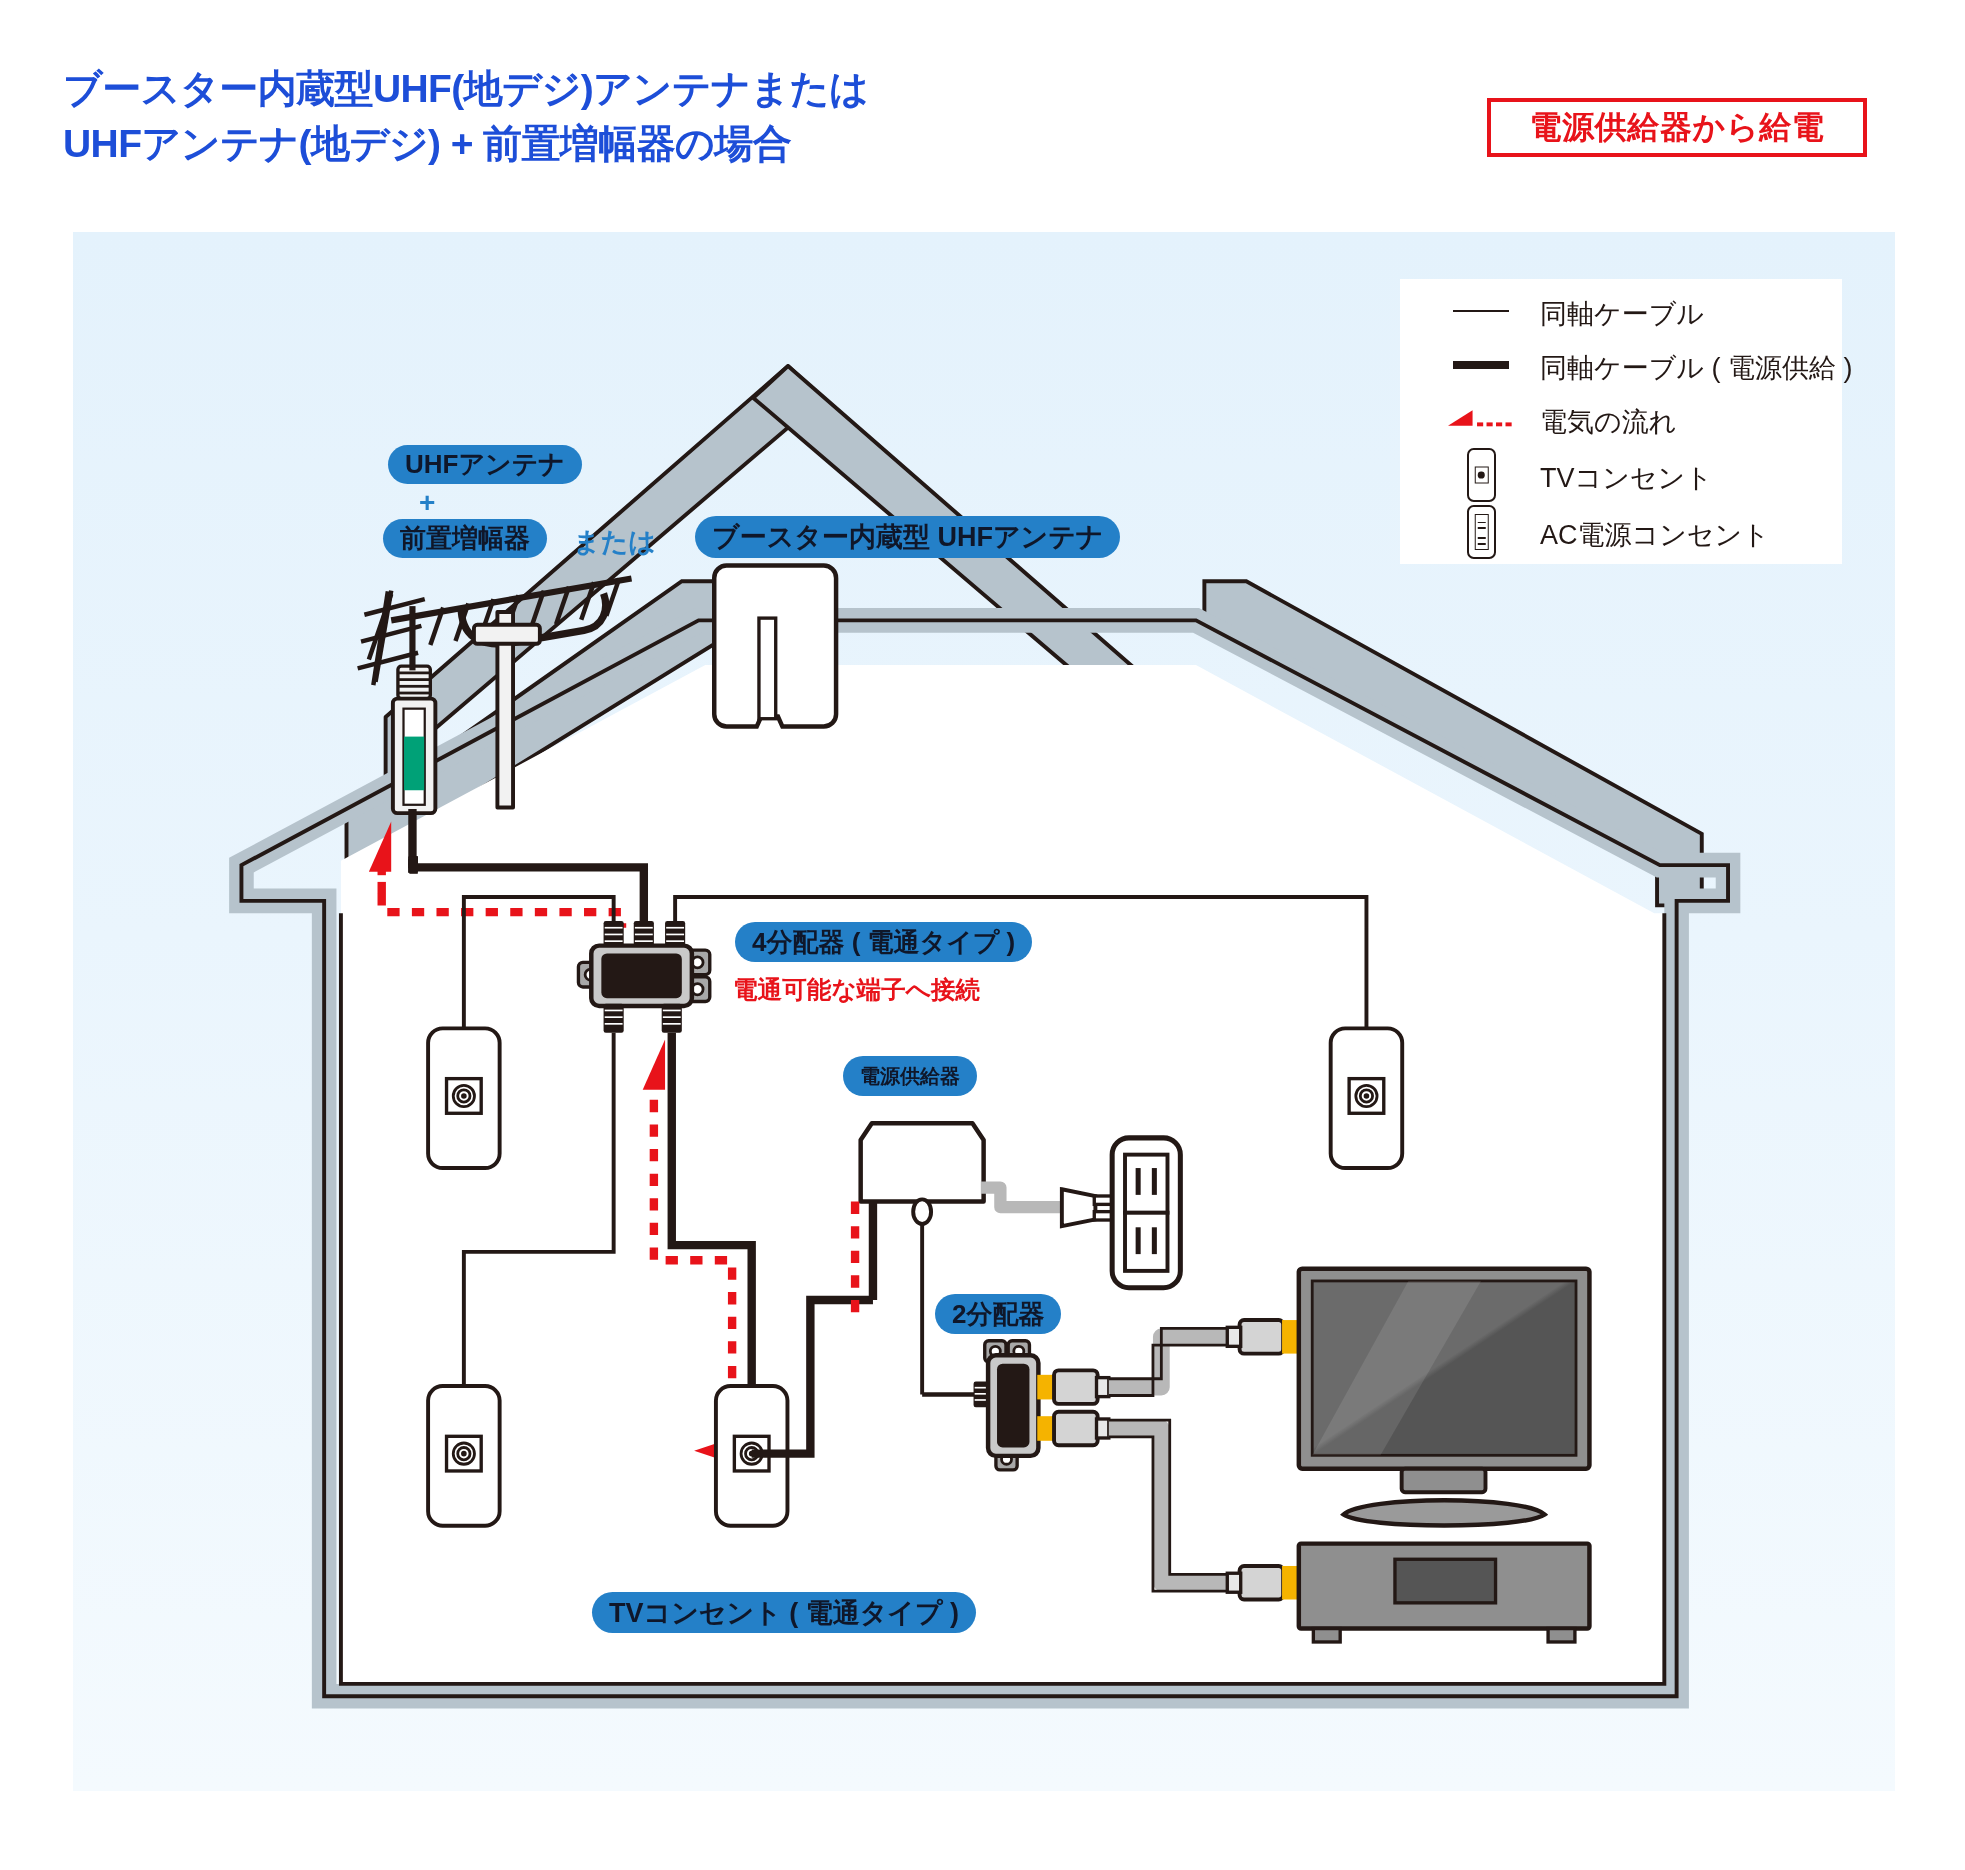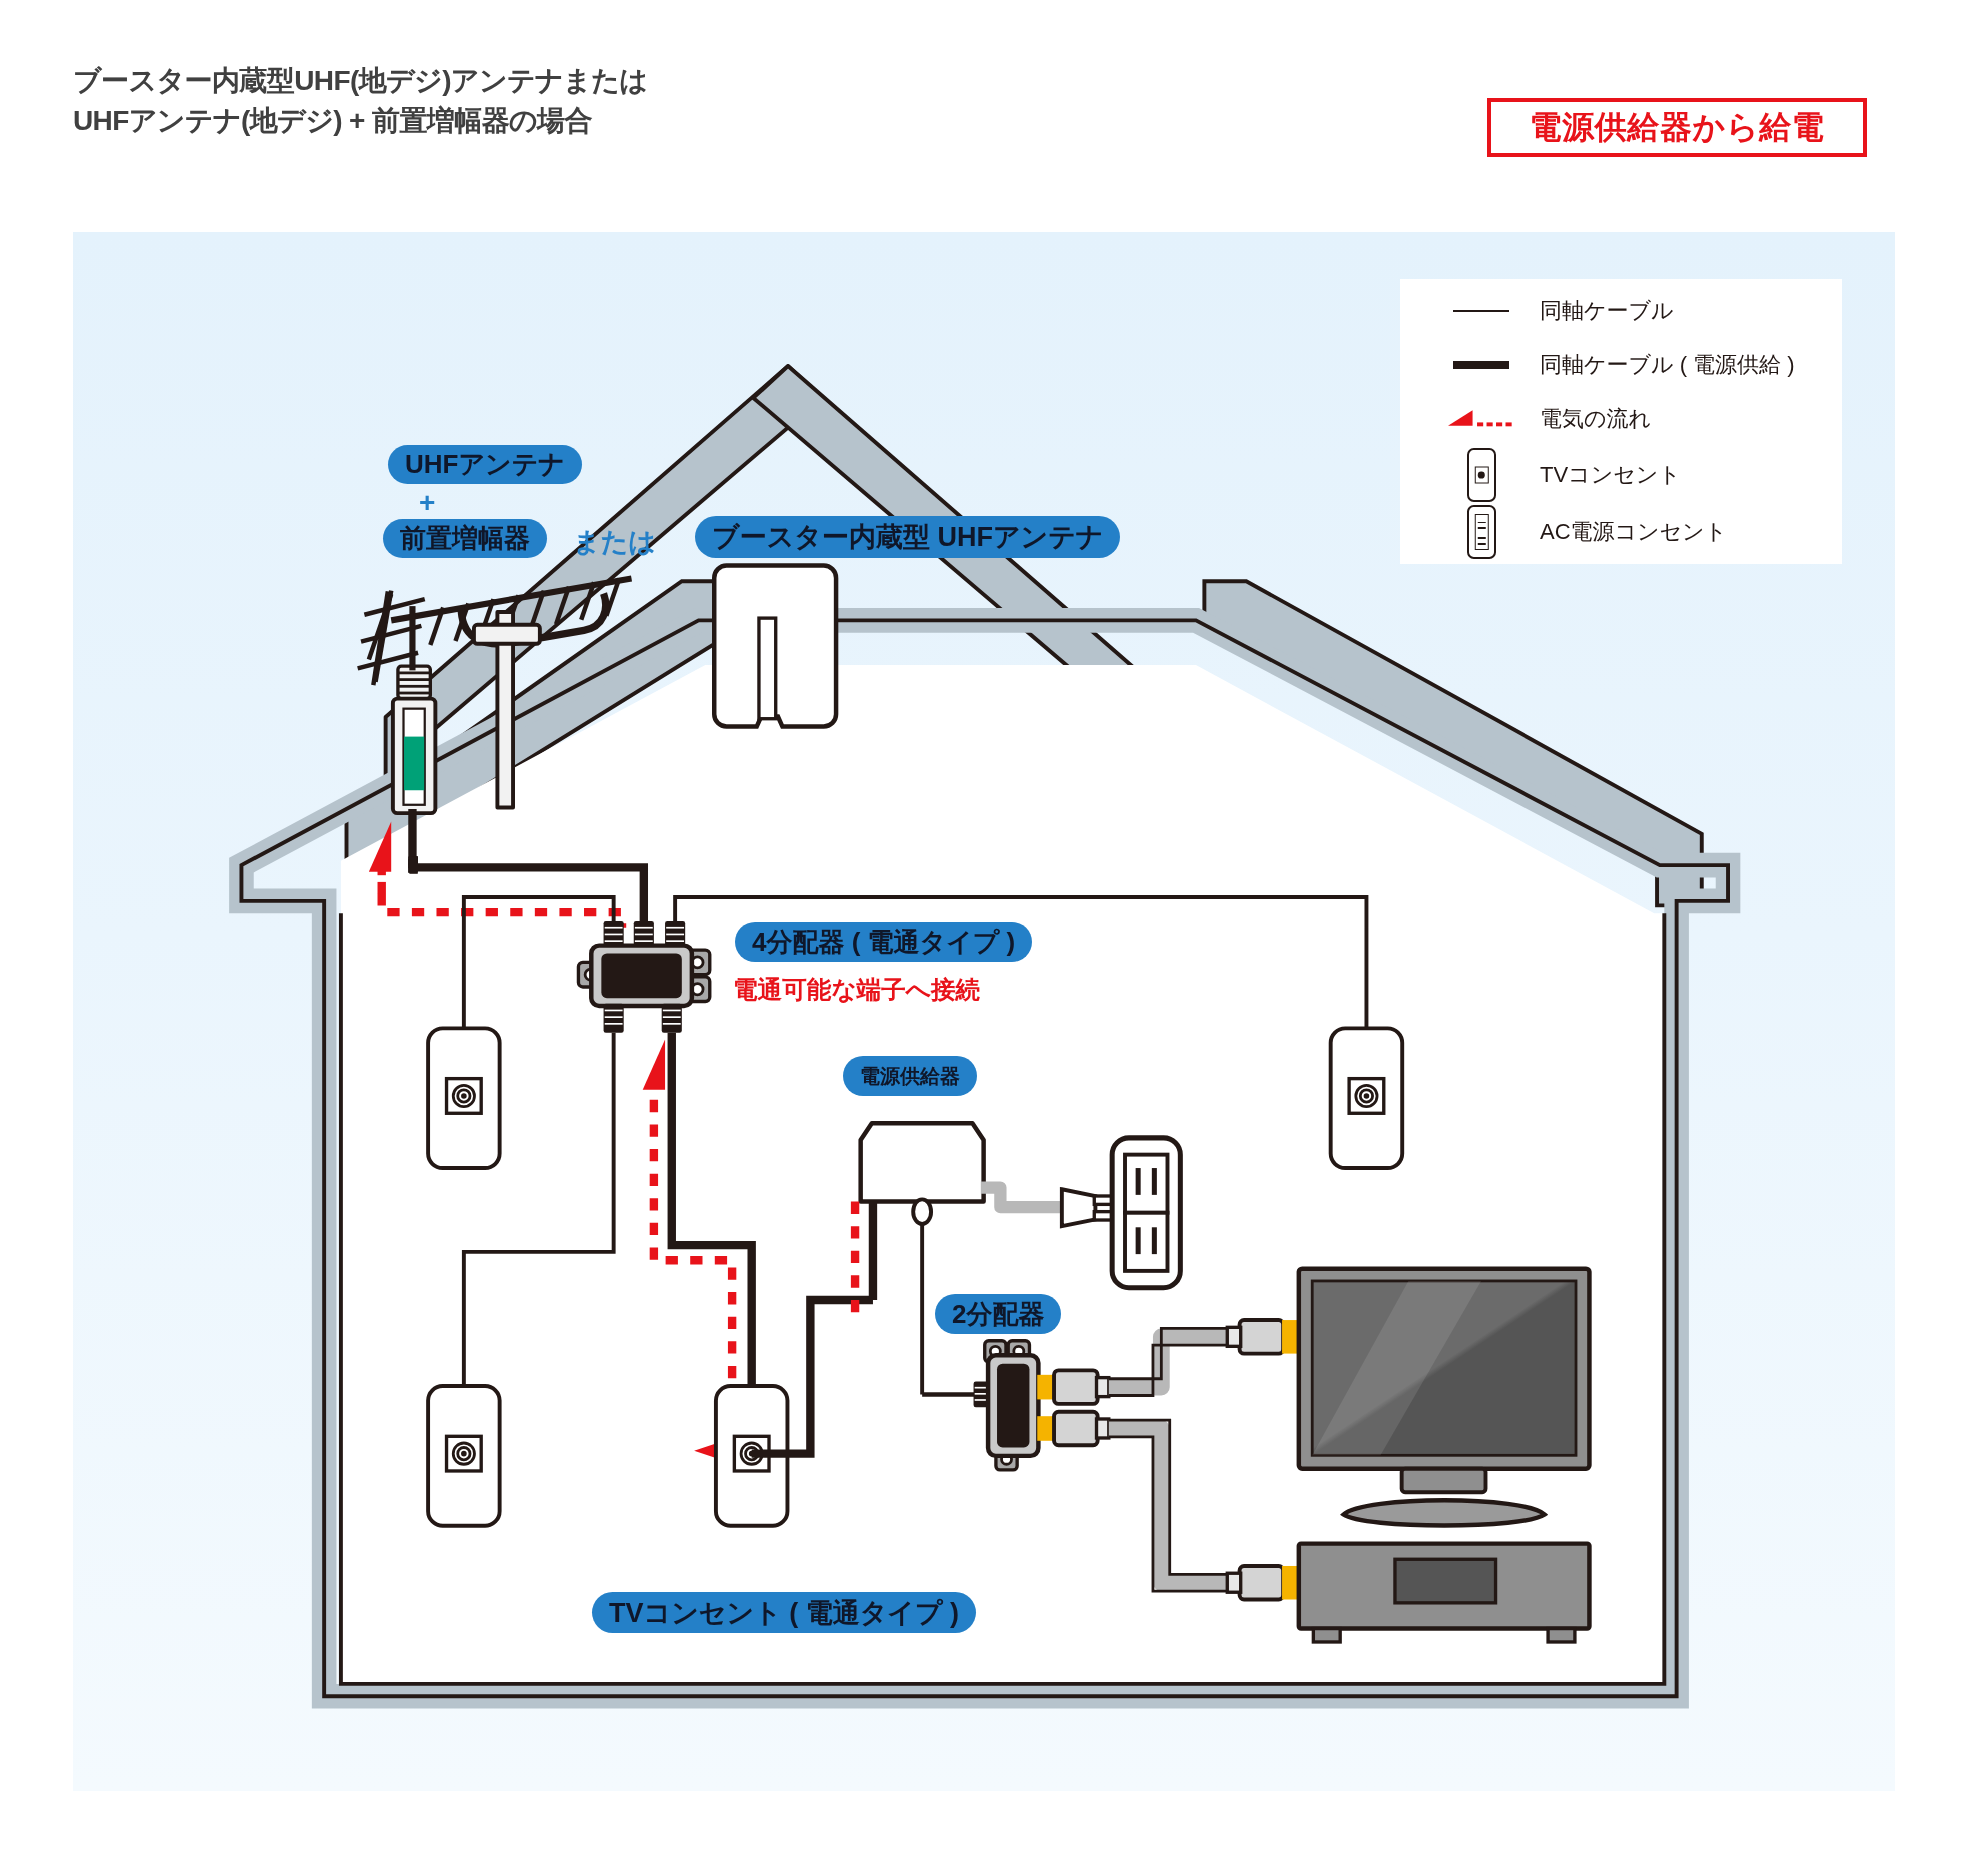--- a/index.html
+++ b/index.html
@@ -1,32 +1,32 @@
 <!DOCTYPE html>
 <html style="font-size:9px"><head>
 <meta charset="utf-8">
 <style>
   html,body{margin:0;padding:0;background:#ffffff;}
   body{width:1965px;height:1870px;font-family:"Liberation Sans","DejaVu Sans",sans-serif;position:relative;overflow:hidden;}
   #root{position:absolute;left:0;top:0;width:1965px;height:1870px;}
 
-  .title{position:absolute;left:73px;top:61px;color:#404040;font-weight:bold;font-size:28px;line-height:1.42;letter-spacing:-0.6px;white-space:nowrap;}
+  .title{position:absolute;left:63px;top:61px;color:#1d4ed8;font-weight:bold;font-size:39px;line-height:1.42;letter-spacing:-0.6px;white-space:nowrap;}
   .title .l2{display:block;}
 
   .redbox{position:absolute;left:1487px;top:98px;width:380px;height:59px;border:4.5px solid #e8131a;background:#ffffff;box-sizing:border-box;}
   .redbox span{position:absolute;left:0;right:0;top:50%;transform:translateY(-50%);text-align:center;color:#e8131a;font-weight:bold;font-size:32px;letter-spacing:0.6px;}
 
   .stage{position:absolute;left:73px;top:232px;width:1822px;height:1559px;
          background:linear-gradient(180deg,#e4f2fc 0%,#eaf5fd 45%,#f4fafe 100%);}
 
   .legend{position:absolute;left:1400px;top:279px;width:442px;height:285px;background:#ffffff;}
   .lg-row{position:absolute;left:0;width:100%;height:45px;}
   .lg-sw{position:absolute;left:53px;top:21px;width:56px;height:2.2px;background:#231815;}
   .lg-sw.thick{top:18.4px;height:7.8px;}
-  .lg-txt{position:absolute;left:140px;top:6.7px;font-size:22px;color:#231815;white-space:nowrap;letter-spacing:0px;}
+  .lg-txt{position:absolute;left:140px;top:6.7px;font-size:27px;color:#231815;white-space:nowrap;letter-spacing:0px;}
   .lg-arrow{position:absolute;left:48px;top:12.3px;width:67px;height:19px;}
   .lg-icon{position:absolute;left:67px;top:1.1px;width:29px;height:54px;border:2.2px solid #231815;border-radius:6.7px;background:#fff;box-sizing:border-box;}
   .lg-icon .jack{position:absolute;left:50%;top:50%;transform:translate(-50%,-50%);width:14.5px;height:17px;border:1.7px solid #231815;box-sizing:border-box;display:flex;align-items:center;justify-content:center;}
   .lg-icon .jack i{display:block;width:6.7px;height:6.7px;border-radius:50%;background:#231815;}
   .lg-icon .acplate{position:absolute;left:50%;top:50%;transform:translate(-50%,-50%);width:14.5px;height:36px;border:1.7px solid #231815;box-sizing:border-box;}
   .lg-icon .acplate b{position:absolute;left:2.2px;right:2.2px;height:1.7px;background:#231815;display:block;}
 
   
   .pill{position:absolute;background:#2480c8;color:#0f172a;border-radius:34px;font-weight:bold;display:flex;align-items:center;justify-content:center;white-space:nowrap;padding:0 17px;box-sizing:border-box;letter-spacing:0px;}
 

